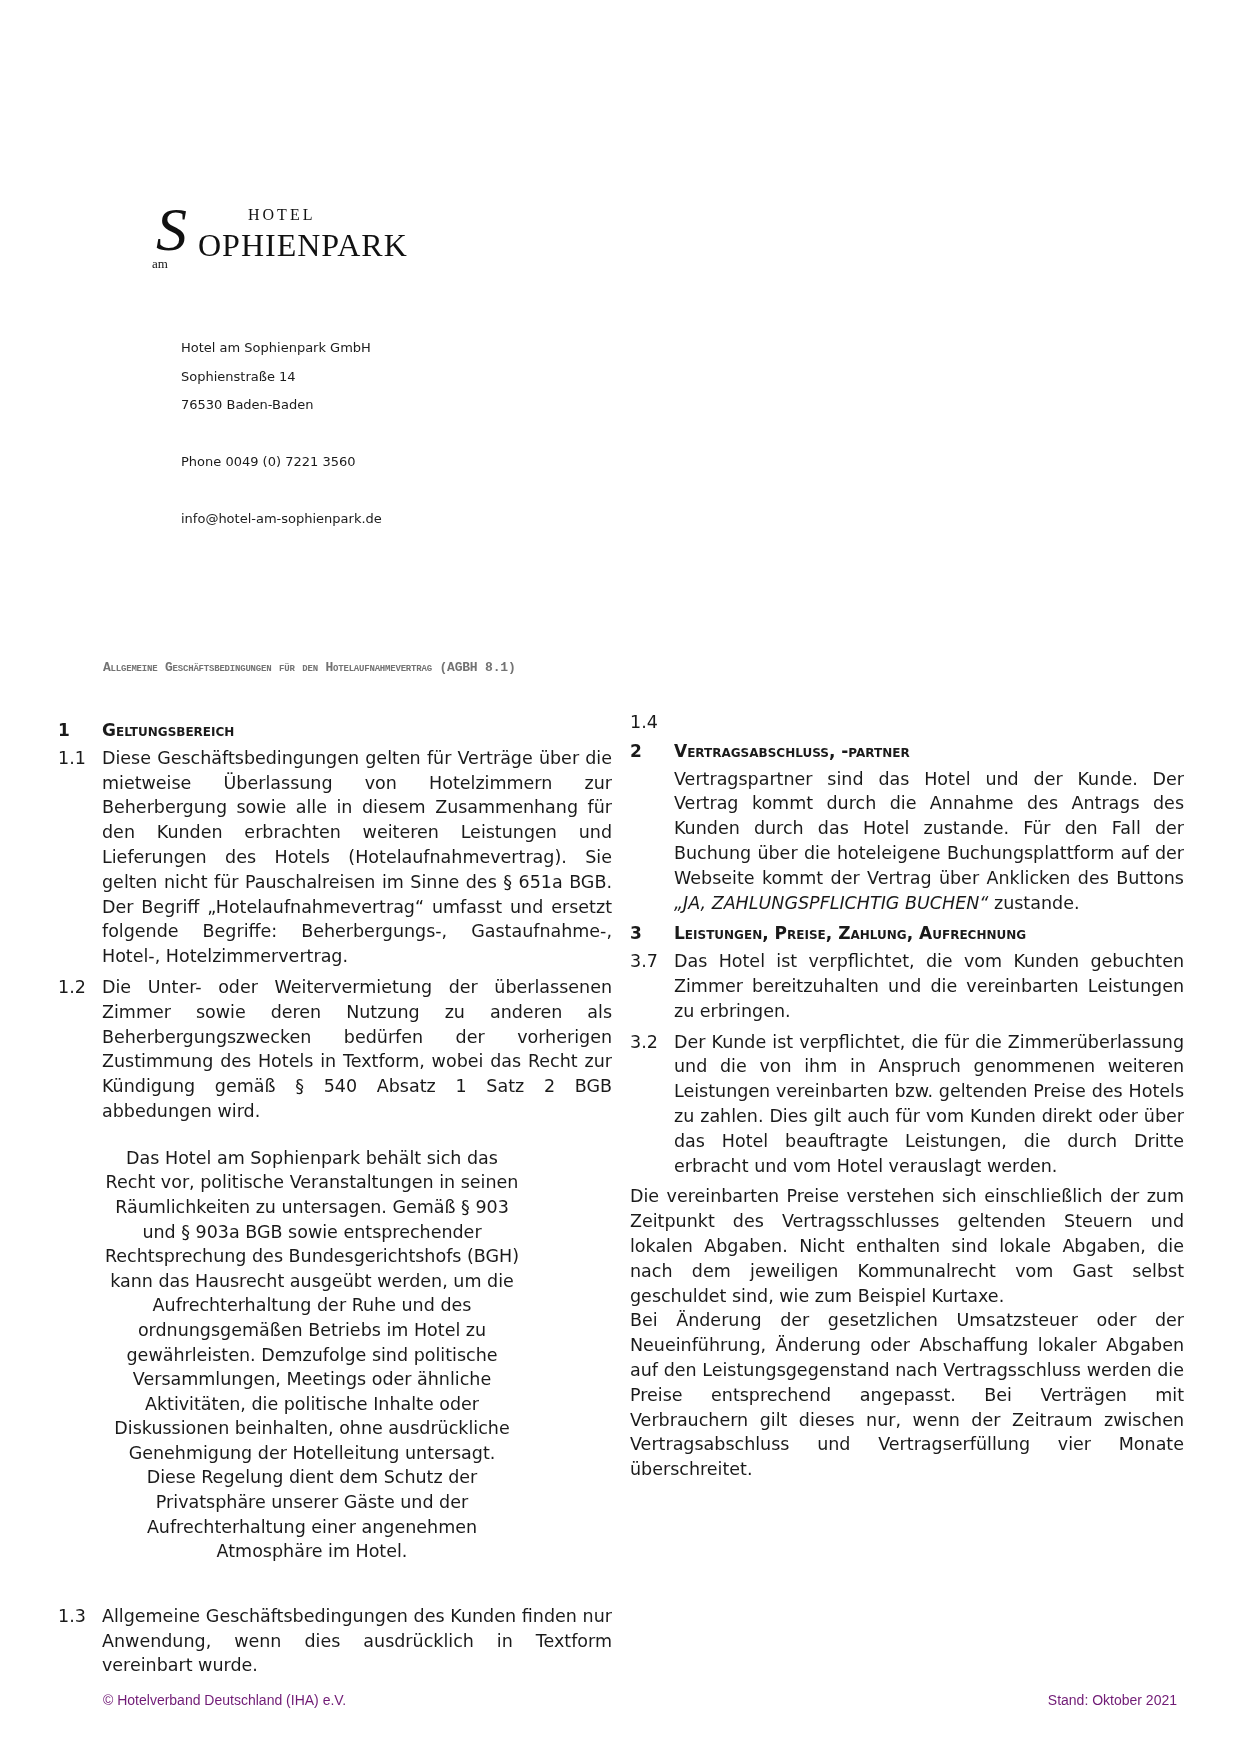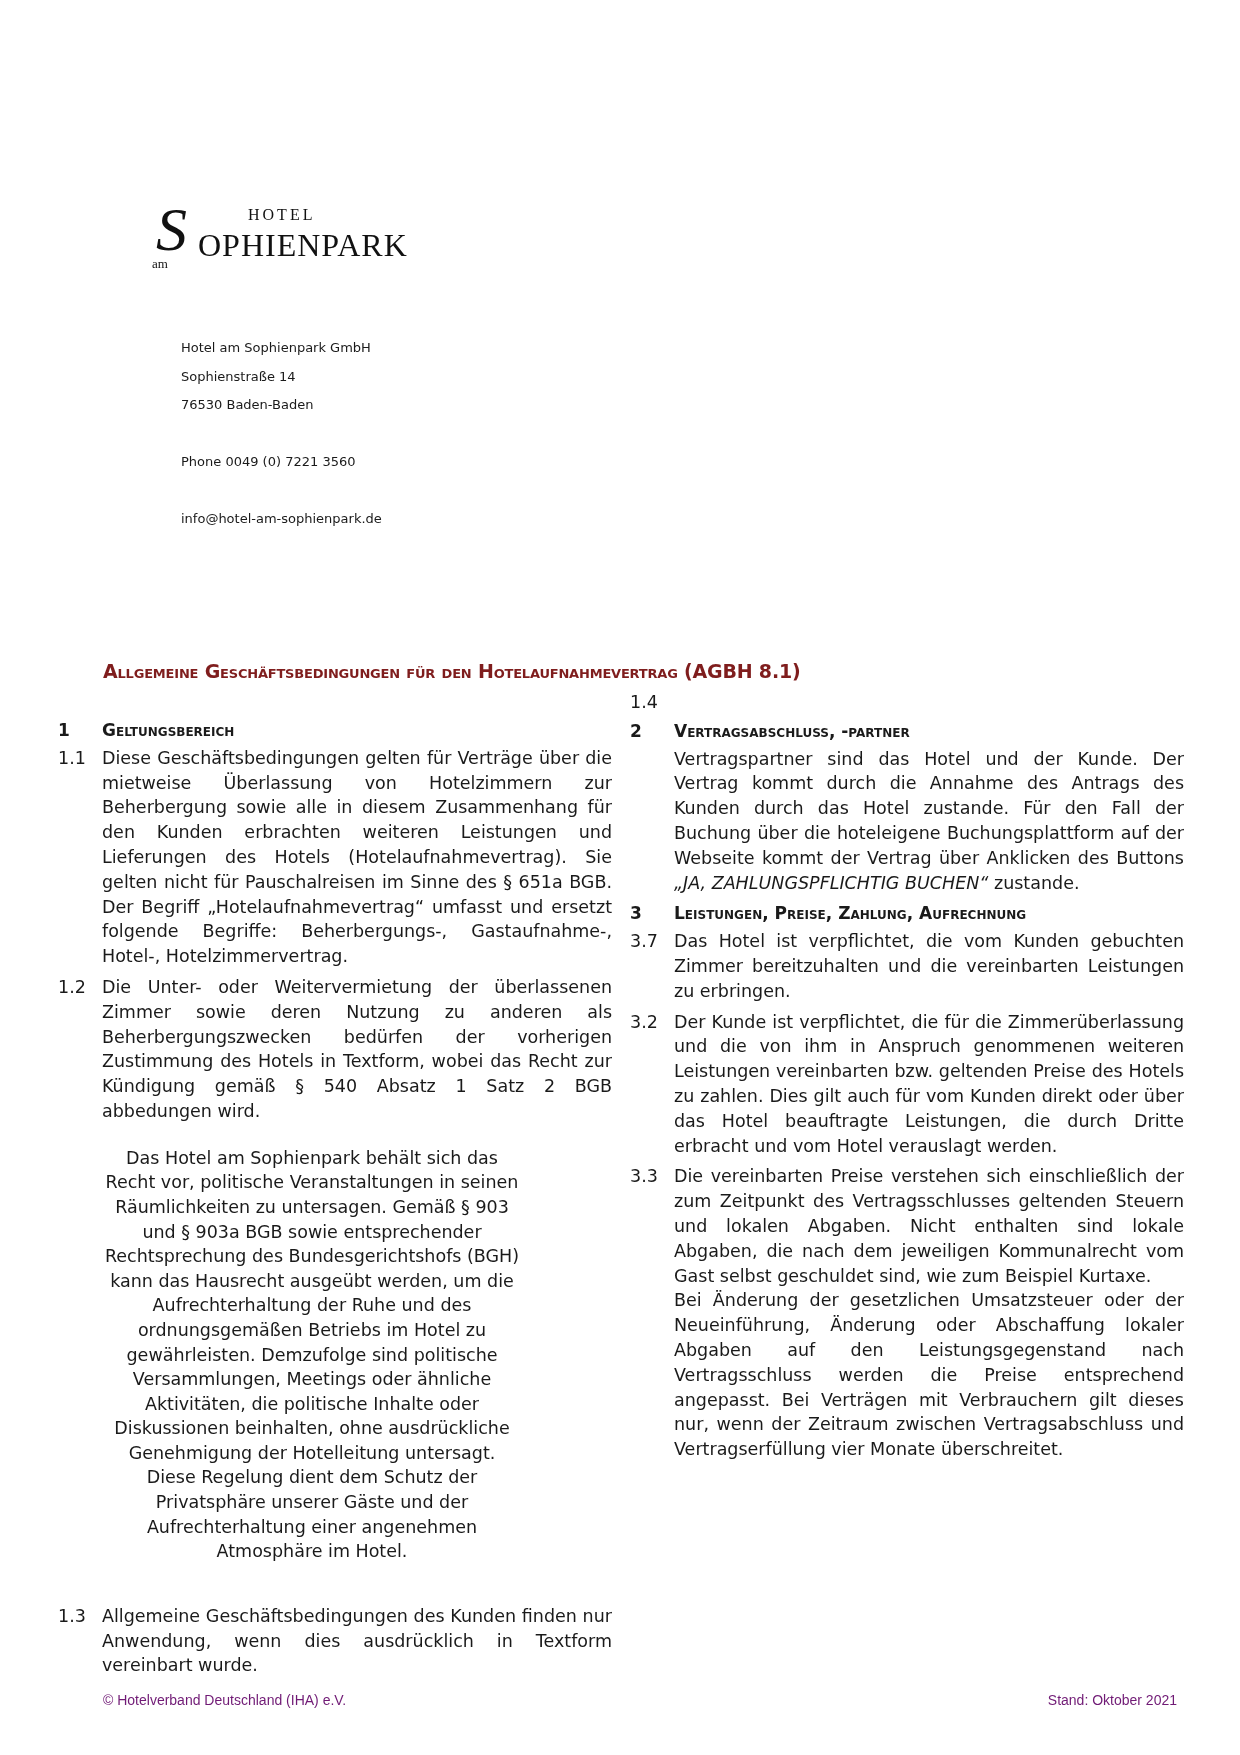--- a/index.html
+++ b/index.html
@@ -26,26 +26,26 @@
       font-family: "Liberation Serif", serif; font-size: 32px; letter-spacing: 1px; color: #111; text-align: right;
     }
     .address {
       position: absolute; left: 181px; top: 334px;
       font-size: 13px; line-height: 28.5px; color: #1a1a1a;
     }
     .address div { white-space: nowrap; }
     .address .gap { height: 28.5px; }
     .doc-title {
       position: absolute; left: 103px; top: 660px;
-      font-size: 19px; font-weight: bold; color: #7f1d1d; white-space: nowrap; letter-spacing: -0.2px;
+      font-size: 13px; font-weight: bold; color: #737373; white-space: nowrap; letter-spacing: -0.2px; font-family: Liberation Mono, monospace;
     }
     .sc { font-variant: small-caps; }
     .col { position: absolute; font-size: 17.5px; line-height: 24.8px; color: #1a1a1a; }
     .col.left { left: 58px; top: 718px; width: 554px; }
-    .col.right { left: 630px; top: 690px; width: 554px; }
+    .col.right { left: 630px; top: 710px; width: 554px; }
     .item { display: flex; margin-bottom: 6px; }
     .num { width: 44px; flex: 0 0 44px; }
     .body { flex: 1; text-align: justify; hyphens: manual; }
     .heading { display: flex; font-weight: bold; font-variant: small-caps; font-size: 17px; margin-bottom: 3px; }
     .heading .num { font-variant: normal; }
     .plain { padding-left: 44px; text-align: center; line-height: 24.6px; width: 420px; margin: 22px 0 40px 0; }
     .indent { padding-left: 44px; text-align: justify; }
     .footer {
       position: absolute; top: 1692px; font-family: "Liberation Sans", sans-serif; font-size: 14px; color: #701a75;
     }
@@ -118,21 +118,20 @@
   </div>
   <div class="item">
     <span class="num">3.7</span>
     <span class="body">Das Hotel ist verpflichtet, die vom Kunden gebuchten Zimmer bereitzuhalten und die vereinbarten Leistungen zu erbringen.</span>
   </div>
   <div class="item">
     <span class="num">3.2</span>
     <span class="body">Der Kunde ist verpflichtet, die für die Zimmerüberlassung und die von ihm in Anspruch genommenen weiteren Leistungen vereinbarten bzw. geltenden Preise des Hotels zu zahlen. Dies gilt auch für vom Kunden direkt oder über das Hotel beauftragte Leistungen, die durch Dritte erbracht und vom Hotel verauslagt werden.</span>
   </div>
   <div class="item">
-    <span class="num">3.3</span>
     <span class="body">
       <span>Die vereinbarten Preise verstehen sich einschließlich der zum Zeitpunkt des Vertragsschlusses geltenden Steuern und lokalen Abgaben. Nicht enthalten sind lokale Abgaben, die nach dem jeweiligen Kommunalrecht vom Gast selbst geschuldet sind, wie zum Beispiel Kurtaxe.</span><br>
       <span>Bei Änderung der gesetzlichen Umsatzsteuer oder der Neueinführung, Änderung oder Abschaffung lokaler Abgaben auf den Leistungsgegenstand nach Vertragsschluss werden die Preise entsprechend angepasst. Bei Verträgen mit Verbrauchern gilt dieses nur, wenn der Zeitraum zwischen Vertragsabschluss und Vertragserfüllung vier Monate überschreitet.</span>
     </span>
   </div>
 </div>
 
 <div class="footer left">© Hotelverband Deutschland (IHA) e.V.</div>
 <div class="footer right">Stand: Oktober 2021</div>
 

